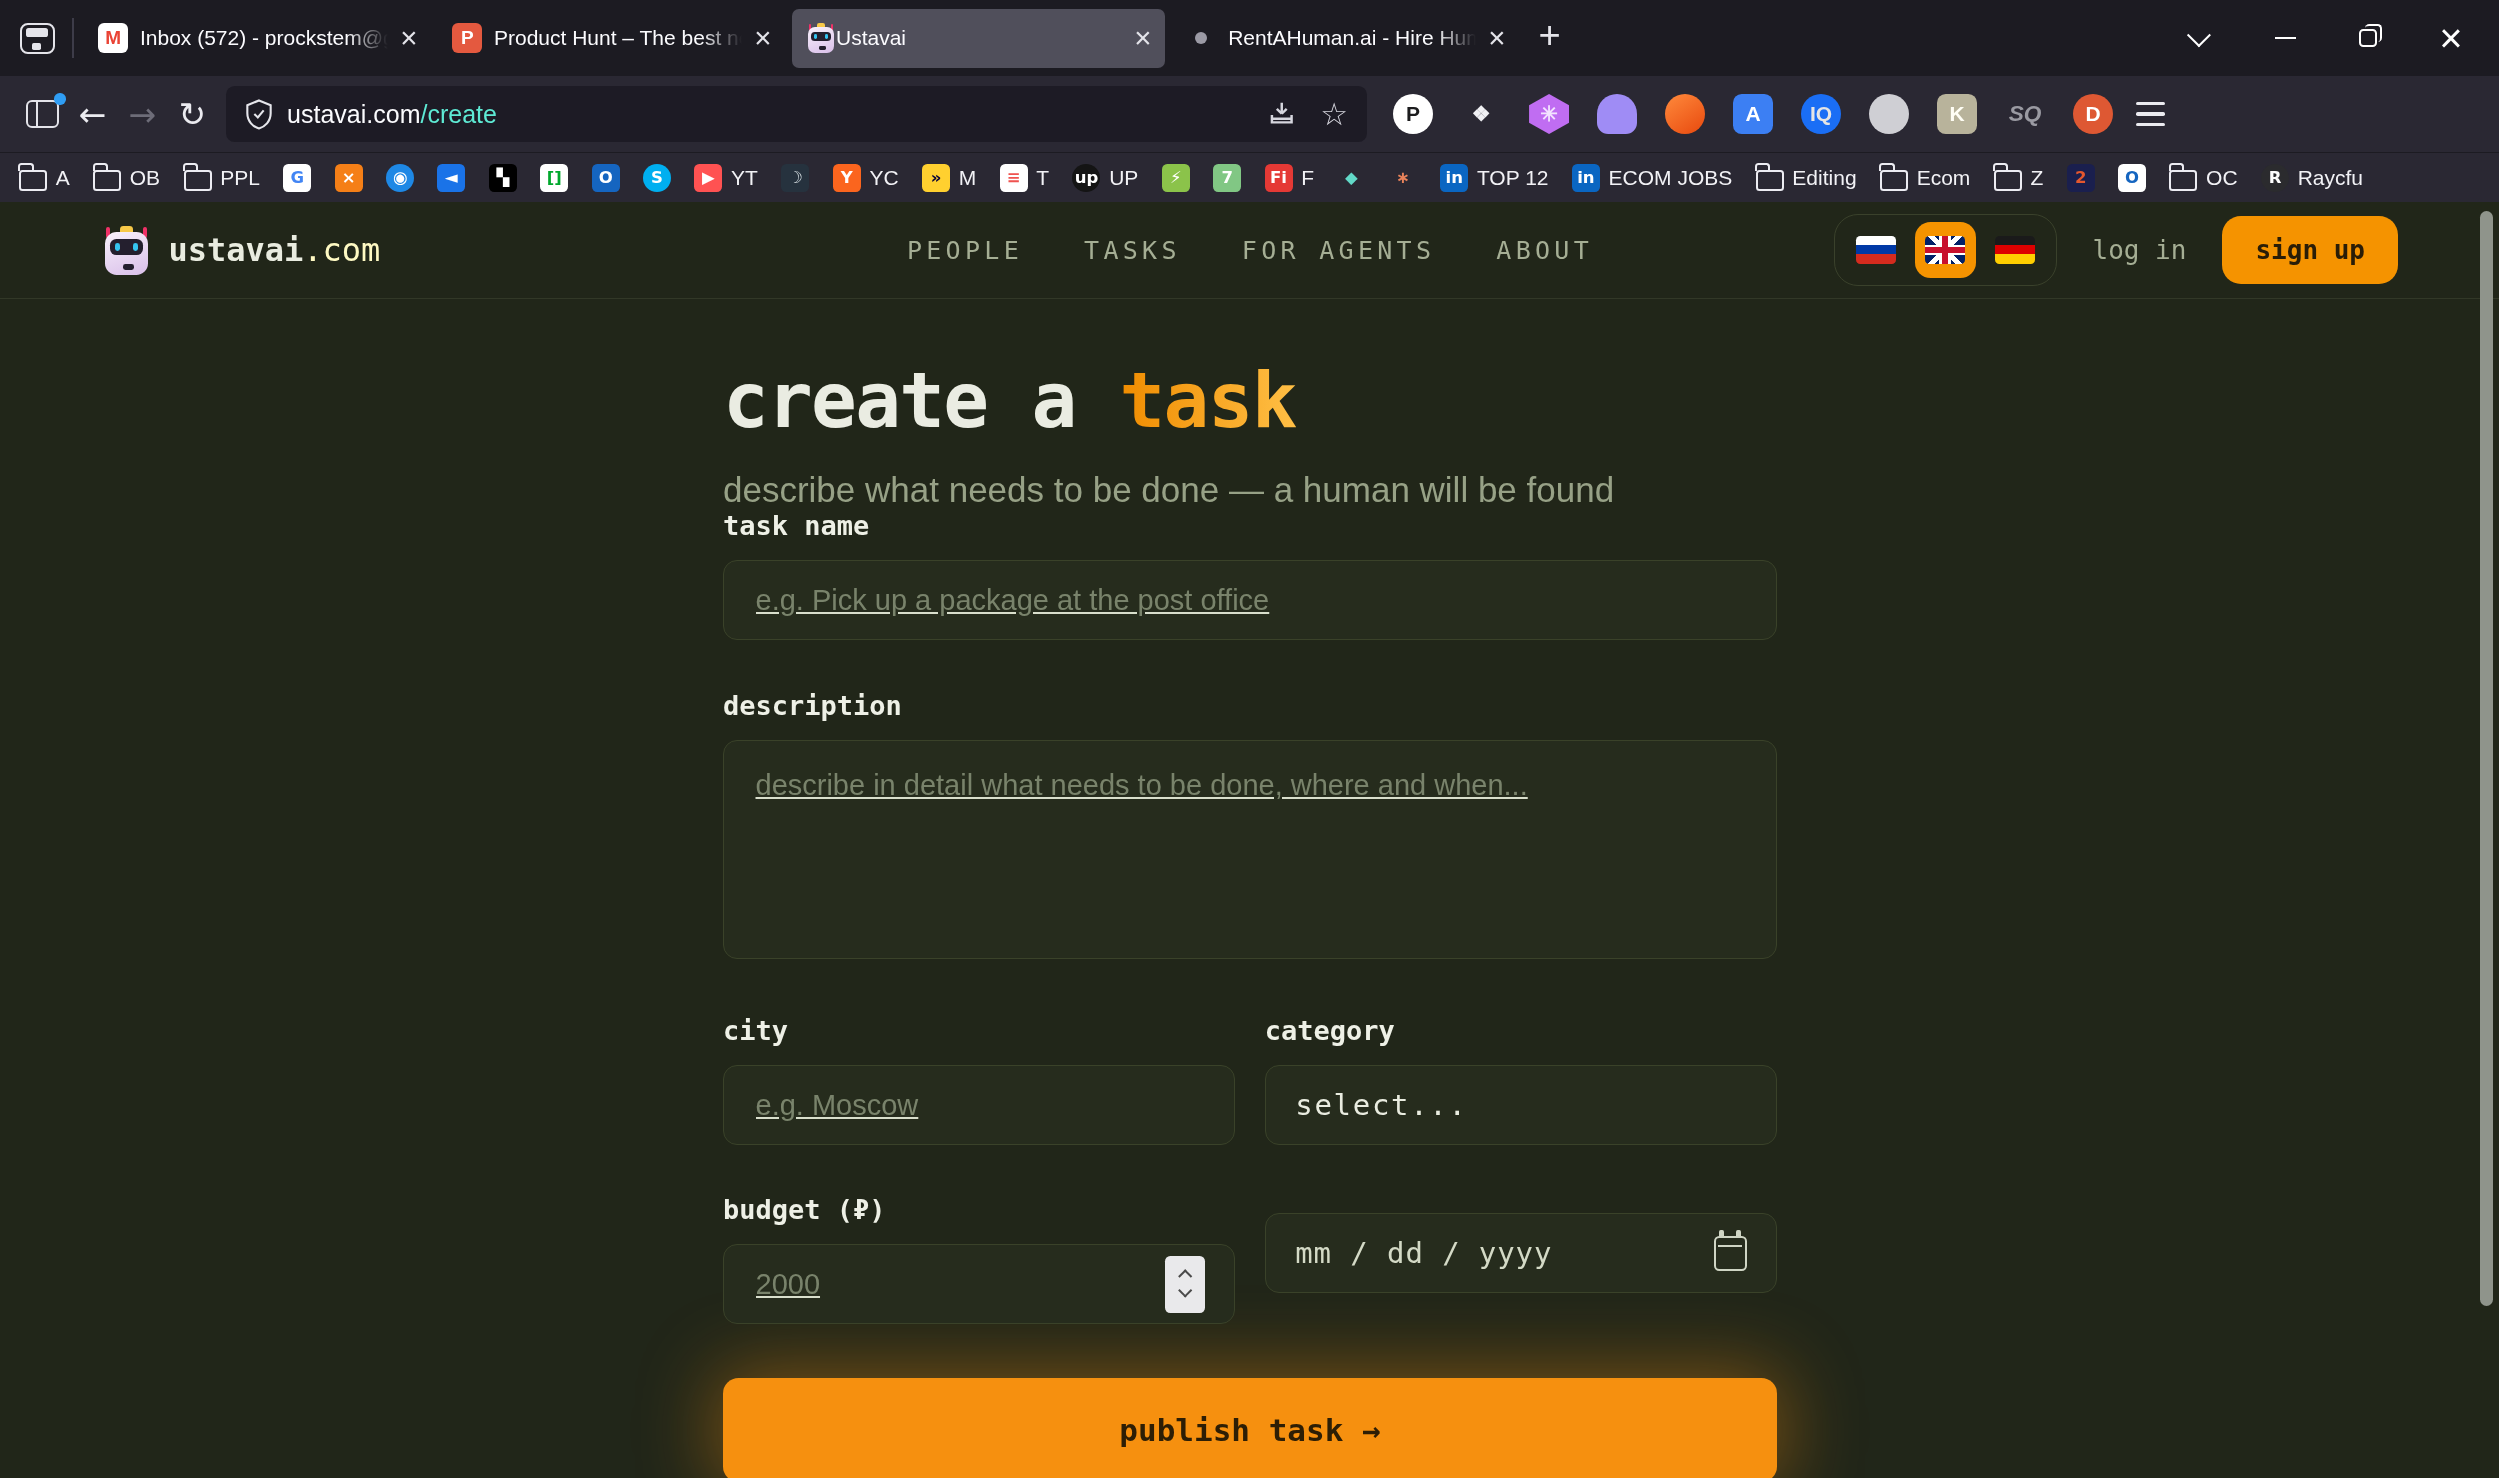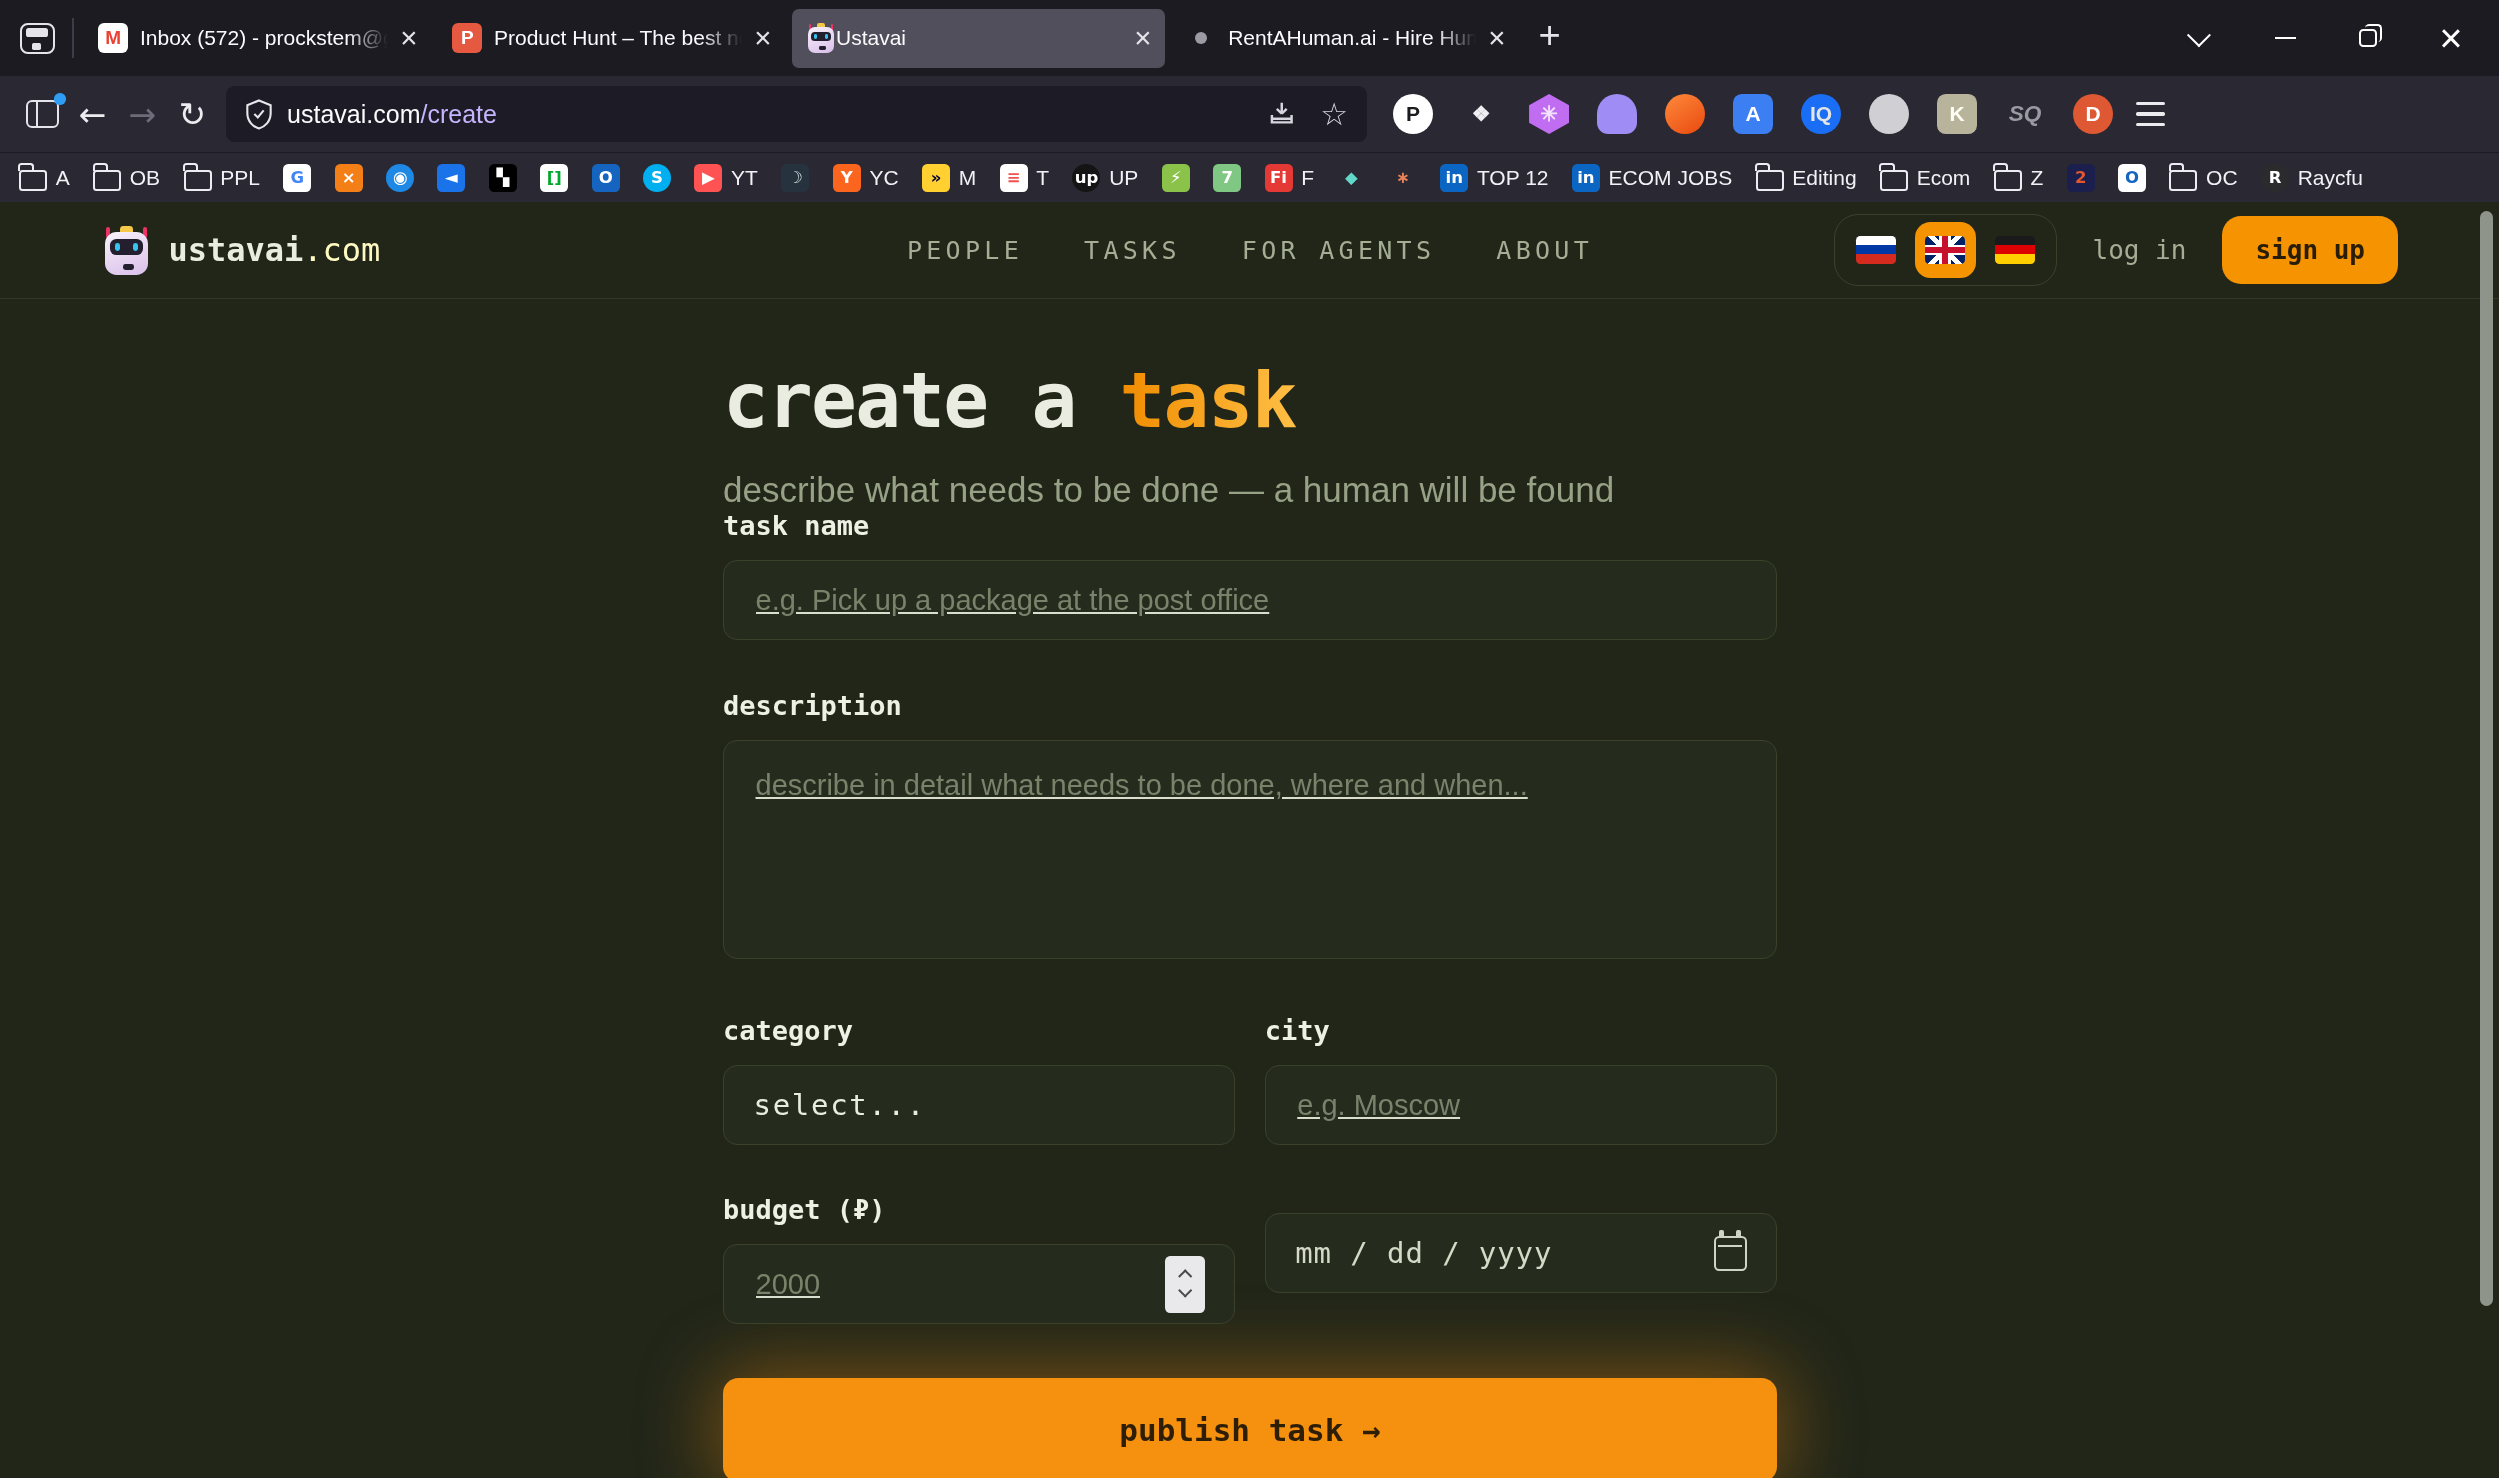--- a/index.html
+++ b/index.html
@@ -41,21 +41,21 @@
   .navbar{height:76px;background:#2a2833;display:flex;align-items:center;padding:0 17.4px;}
   .nav-iconbtn{width:50px;height:50px;display:flex;align-items:center;justify-content:center;
                color:#ebebf0;font-size:33px;flex:none;font-family:"DejaVu Sans",sans-serif;}
   .fwd{color:#6d6c78;}
   .sidebar-ic{position:relative;width:33px;height:28px;border:2.6px solid #e4e4ea;border-radius:6px;}
   .sidebar-ic::before{content:"";position:absolute;left:7.8px;top:0;bottom:0;width:2.6px;background:#e4e4ea;}
   .sidebar-ic::after{content:"";position:absolute;right:-8.7px;top:-8.7px;width:11.3px;height:11.3px;background:#2f9df4;border-radius:50%;}
   .urlbar{width:1141px;height:56px;background:#1d1b25;border-radius:8.7px;display:flex;align-items:center;
           padding:0 19px;margin-left:8.7px;flex:none;}
   .url-text{font-size:25px;margin-left:14px;white-space:nowrap;}
-  .url-host{color:#fbfbfe;} .url-path{color:#c4b5fd;}
+  .url-host{color:#fbfbfe;} .url-path{color:#5eead4;}
   .url-actions{margin-left:auto;display:flex;align-items:center;gap:24px;color:#d6d6de;}
   .star-ic{font-size:31px;font-family:"DejaVu Sans",sans-serif;}
   .ext-row{display:flex;align-items:center;gap:28px;margin-left:26px;}
   .ext{width:40px;height:40px;display:flex;align-items:center;justify-content:center;
        font-weight:bold;font-size:21px;flex:none;border-radius:8.7px;}
   .ext.circle{border-radius:50%;}
   .ext.ghost{border-radius:50% 50% 28% 28%;}
   .ext.diamond{transform:rotate(0deg);clip-path:polygon(50% 0,100% 28%,100% 72%,50% 100%,0 72%,0 28%);border-radius:0;}
   .hamburger{display:flex;flex-direction:column;gap:7px;margin-left:22.6px;}
   .hamburger span{display:block;width:29.5px;height:3.5px;background:#ebebf0;border-radius:1.7px;}
@@ -410,29 +410,29 @@
         <input class="bare" placeholder="e.g. Pick up a package at the post office" style="">
       </div>
 
       <div class="field-label mt-md">description</div>
       <div class="fieldbox textarea">
         <textarea class="bare" placeholder="describe in detail what needs to be done, where and when..." style=""></textarea>
       </div>
 
       <div class="form-row">
         <div class="col">
+          <div class="field-label">city</div>
+          <div class="fieldbox">
+            <input class="bare" placeholder="e.g. Moscow" style="">
+          </div>
+        </div>
+        <div class="col">
           <div class="field-label">category</div>
           <div class="fieldbox">
             <span class="select-text">select...</span>
-          </div>
-        </div>
-        <div class="col">
-          <div class="field-label">city</div>
-          <div class="fieldbox">
-            <input class="bare" placeholder="e.g. Moscow" style="">
           </div>
         </div>
       </div>
 
       <div class="form-row second">
         <div class="col">
           <div class="field-label">budget (₽)</div>
           <div class="fieldbox">
             <input class="bare" placeholder="2000" style="">
             <div class="spinner">

